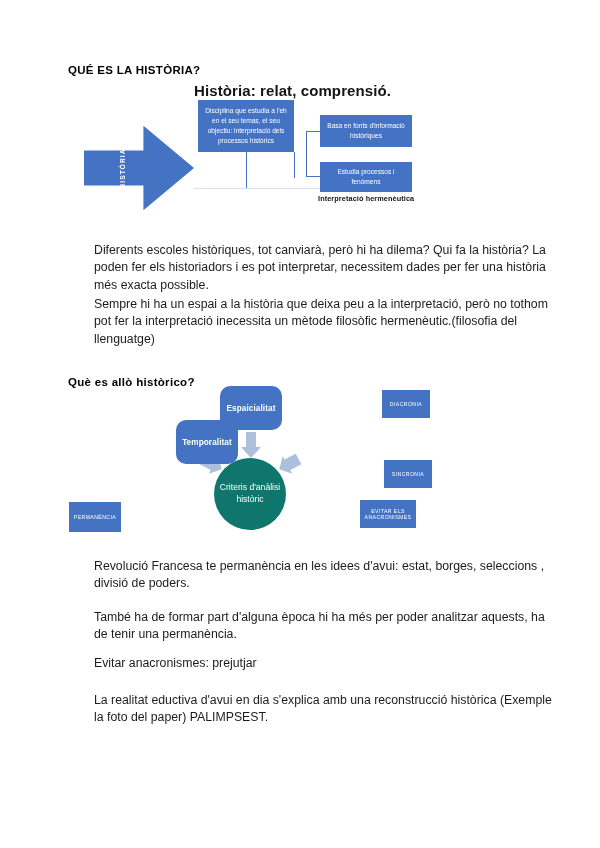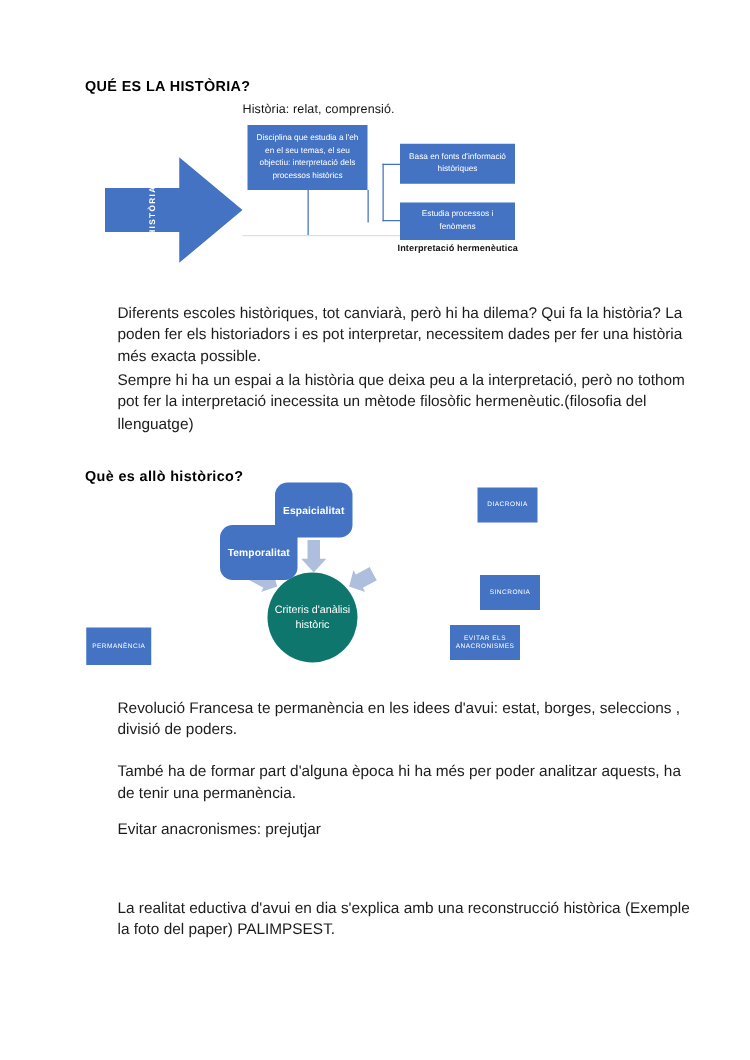--- a/index.html
+++ b/index.html
@@ -41,22 +41,22 @@
     position: absolute;
     left: 68px;
     top: 82px;
     width: 400px;
     height: 138px;
   }
   .cap-top {
     position: absolute;
     left: 126px;
     top: 0px;
-    font-size: 10px;
-    font-weight: normal;
+    font-size: 15px;
+    font-weight: bold;
     color: #141414;
     white-space: nowrap;
     letter-spacing: 0.1px;
   }
   .cap-bot {
     position: absolute;
     left: 250px;
     top: 112px;
     font-size: 7.3px;
     font-weight: bold;
@@ -257,15 +257,15 @@
 
     <div class="d2sq" id="d2-perm">PERMANÈNCIA</div>
   </div>
 
   <div class="para" style="left:68px; top:558px; width:466px;">Revolució Francesa te permanència en les idees d'avui: estat, borges, seleccions , divisió de poders.</div>
 
   <div class="para" style="left:68px; top:609px; width:466px;">També ha de formar part d'alguna època hi ha més per poder analitzar aquests, ha de tenir una permanència.</div>
 
   <div class="para" style="left:68px; top:655px; width:466px;">Evitar anacronismes: prejutjar</div>
 
-  <div class="para" style="left:68px; top:718px; width:466px;">La realitat eductiva d'avui en dia s'explica amb una reconstrucció històrica (Exemple la foto del paper) PALIMPSEST.</div>
+  <div class="para" style="left:68px; top:692px; width:466px;">La realitat eductiva d'avui en dia s'explica amb una reconstrucció històrica (Exemple la foto del paper) PALIMPSEST.</div>
 
 </div>
 
 </body></html>

